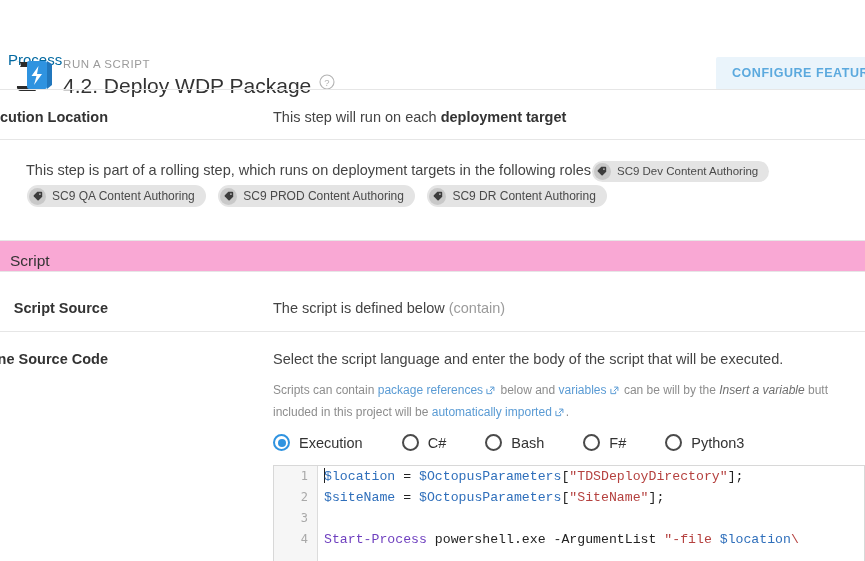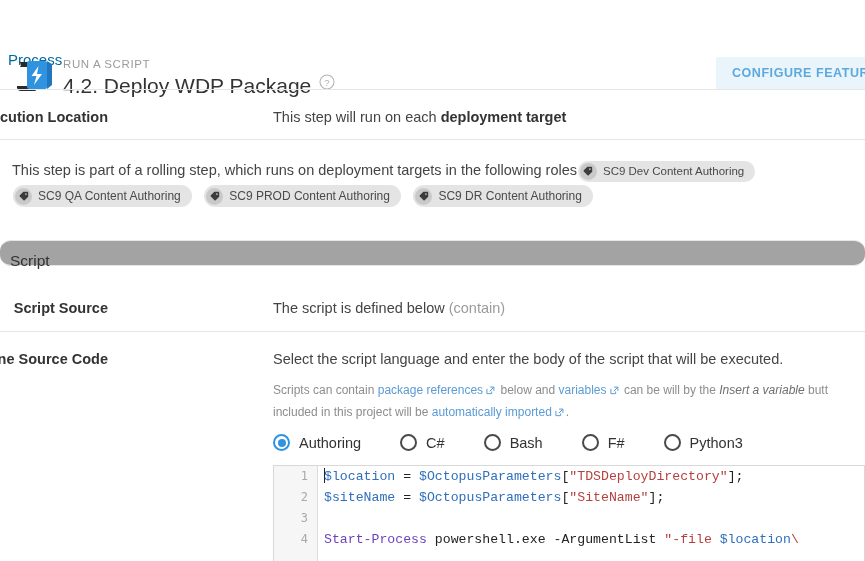--- a/index.html
+++ b/index.html
@@ -58,21 +58,21 @@
   .lbl {
     position: absolute; width: 164px; text-align: right;
     font-size: 14.5px; font-weight: bold; color: #333;
   }
   .val { position: absolute; font-size: 14.5px; color: #444; text-align: right; }
   .val b { font-weight: bold; color: #333; }
 
   
   .roles {
     position: absolute; left: 0; top: 156px; width: 865px; height: 78px;
-    padding: 0 12px;
+    padding: 0 26px;
   }
   .roles-line { font-size: 14.5px; color: #444; line-height: 28px; }
   .tag {
     display: inline-flex; align-items: center;
     background: #e4e4e4; border-radius: 11px;
     height: 21px; padding: 0 11px 0 2px;
     margin: 0 1px; vertical-align: middle;
     font-size: 11.5px; color: #4a4a4a; white-space: nowrap;
     cursor: pointer;
   }
@@ -80,22 +80,22 @@
     width: 17px; height: 17px; border-radius: 50%;
     background: #c9c9c9; margin-right: 6px;
     display: inline-flex; align-items: center; justify-content: center;
     flex: 0 0 17px;
   }
   .tag-row2 { margin-top: 1px; }
   .tag-row2 .tag { margin-right: 7px; height: 22px; font-size: 12px; }
 
   
   .sec-head {
-    position: absolute; left: 0; top: 240px; width: 865px; height: 26px;
-    background: #a3a3a3; border-top: 1px solid #e6e6e6; border-bottom: 1px solid #e6e6e6; border-radius: 11px;
+    position: absolute; left: 0; top: 240px; width: 865px; height: 32px;
+    background: #f9a8d4; border-top: 1px solid #e6e6e6; border-bottom: 1px solid #e6e6e6;
   }
   .sec-head span {
     position: absolute; left: 10px; top: 11px;
     font-size: 15.5px; color: #333;
   }
 
   .src-row { position: absolute; left: 0; top: 289px; width: 865px; height: 42px; }
   .muted { color: #9b9b9b; }
 
   
@@ -285,21 +285,21 @@
             <path d="M1 3.2 v5.3 h5.3 V6.1" fill="none" stroke="#5a9bd4" stroke-width="1.1"></path>
             <path d="M4.6 1.2 H8.8 V5.4" fill="none" stroke="#5a9bd4" stroke-width="1.1"></path>
             <path d="M8.6 1.4 L4.2 5.8" fill="none" stroke="#5a9bd4" stroke-width="1.1"></path>
           </svg></span><span>.</span></span>
     </div>
   </div>
 
   <div class="radios">
     <label class="radio on">
       <span class="rdot"></span>
-      <span class="rlabel">Authoring</span>
+      <span class="rlabel">Execution</span>
     </label>
     <label class="radio">
       <span class="rdot"></span>
       <span class="rlabel">C#</span>
     </label>
     <label class="radio">
       <span class="rdot"></span>
       <span class="rlabel">Bash</span>
     </label>
     <label class="radio">

